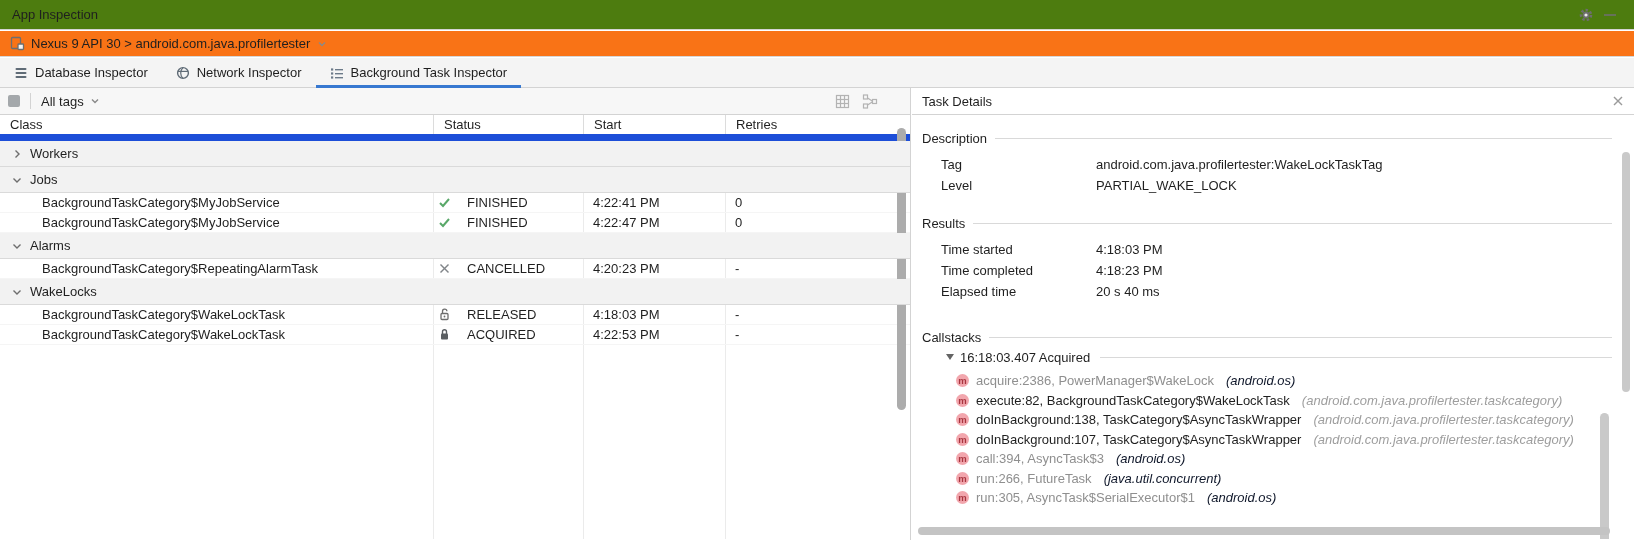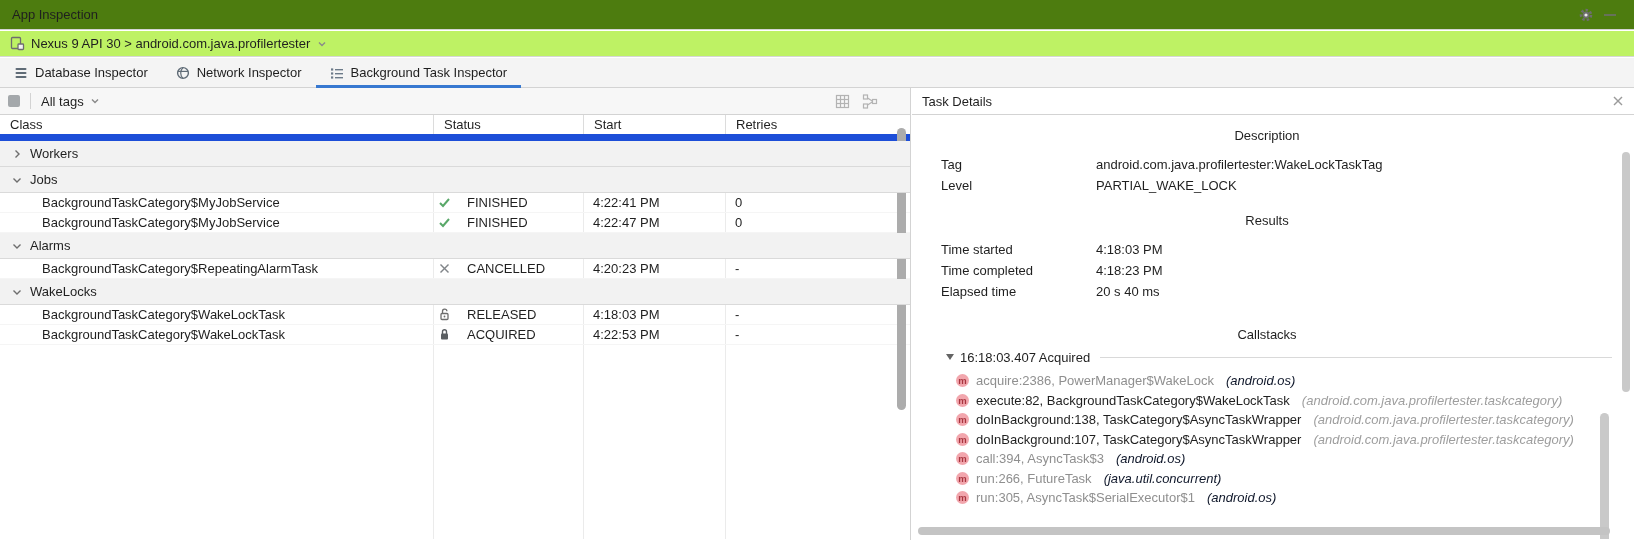--- a/index.html
+++ b/index.html
@@ -8,21 +8,21 @@
     position:relative;width:1634px;height:540px;overflow:hidden;
     font-family:"Liberation Sans","DejaVu Sans",sans-serif;
     font-size:13px;color:#1f1f1f;background:#fff;
   }
   
   .titlebar{position:absolute;left:0;top:0;width:1634px;height:30px;background:#4d7c0f;
     border-bottom:1px solid #d3d3d3;display:flex;align-items:center;padding:0 12px;}
   .titlebar .spacer{flex:1;}
   .tb-icon{display:flex;align-items:center;justify-content:center;width:24px;height:24px;cursor:pointer;}
   
-  .devicebar{position:absolute;left:0;top:31px;width:1634px;height:26px;background:#bef264;
+  .devicebar{position:absolute;left:0;top:31px;width:1634px;height:26px;background:#f97316;
     border-bottom:1px solid #d6d6d6;display:flex;align-items:center;padding:0 10px;gap:6px;}
   
   .tabbar{position:absolute;left:0;top:58px;width:1634px;height:30px;background:#f4f4f4;
     border-bottom:1px solid #d3d3d3;display:flex;align-items:stretch;}
   .tab{position:relative;display:flex;align-items:center;gap:7px;padding:0 14px;cursor:pointer;color:#1e1e1e;}
   .tab.selected::after{content:"";position:absolute;left:0;right:0;bottom:-1px;height:3px;background:var(--accent);}
   
   .main-left{position:absolute;left:0;top:88px;width:911px;height:452px;border-right:1px solid #d3d3d3;background:#fff;}
   .main-right{position:absolute;left:912px;top:88px;width:722px;height:452px;background:#fff;overflow:hidden;}
   
@@ -49,21 +49,21 @@
   .dc-class{width:433px;padding-left:42px;}
   .dc-status{width:150px;padding-left:5px;gap:16px;}
   .dc-start{width:142px;padding-left:10px;}
   .dc-retries{flex:1;padding-left:10px;}
   
   .tbl-scroll{position:absolute;left:897px;top:40px;width:9px;height:282px;background:#acacac;border-radius:5px;}
   
   .dp-header{height:27px;background:#fff;border-bottom:1px solid #d3d3d3;display:flex;align-items:center;padding:0 10px;}
   .dp-header .spacer{flex:1;}
   .dp-body{position:relative;height:424px;padding:0 0 0 10px;overflow:hidden;}
-  .section{display:flex;align-items:center;gap:8px;padding-right:22px;height:20px;flex-direction:column;}
+  .section{display:flex;align-items:center;gap:8px;padding-right:22px;height:20px;}
   .section .rule{flex:1;height:1px;background:#d9d9d9;}
   .sec-desc{margin-top:13px;}
   .sec-results{margin-top:17px;}
   .sec-callstacks{margin-top:25px;}
   .kvrows{margin-top:6px;}
   .kvrow{display:flex;align-items:center;height:21px;padding-left:19px;}
   .klabel{width:155px;}
   .cs-group{display:flex;align-items:center;gap:6px;height:20px;padding-left:24px;padding-right:22px;}
   .cs-group .rule{flex:1;height:1px;background:#d9d9d9;margin-left:4px;}
   .tri-down{width:0;height:0;border-left:4.5px solid transparent;border-right:4.5px solid transparent;border-top:6px solid #646464;}

